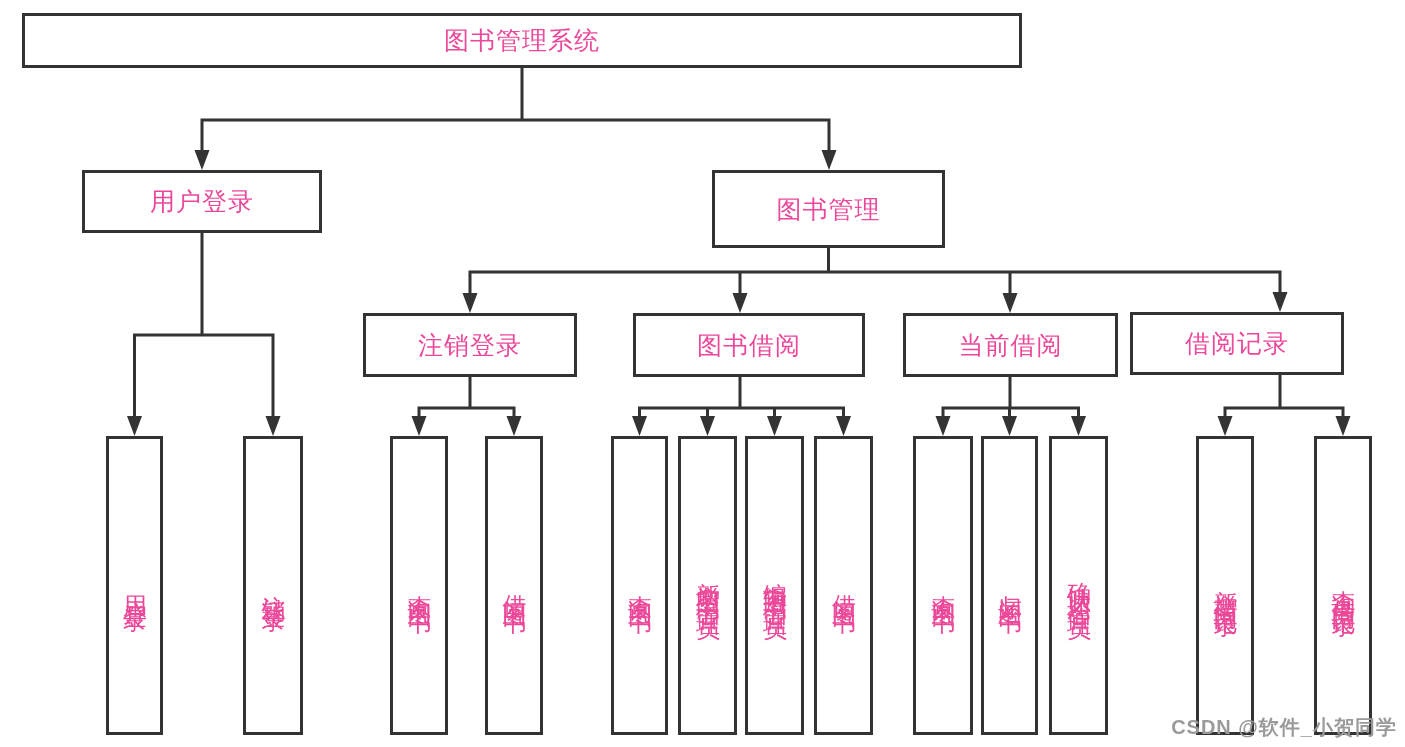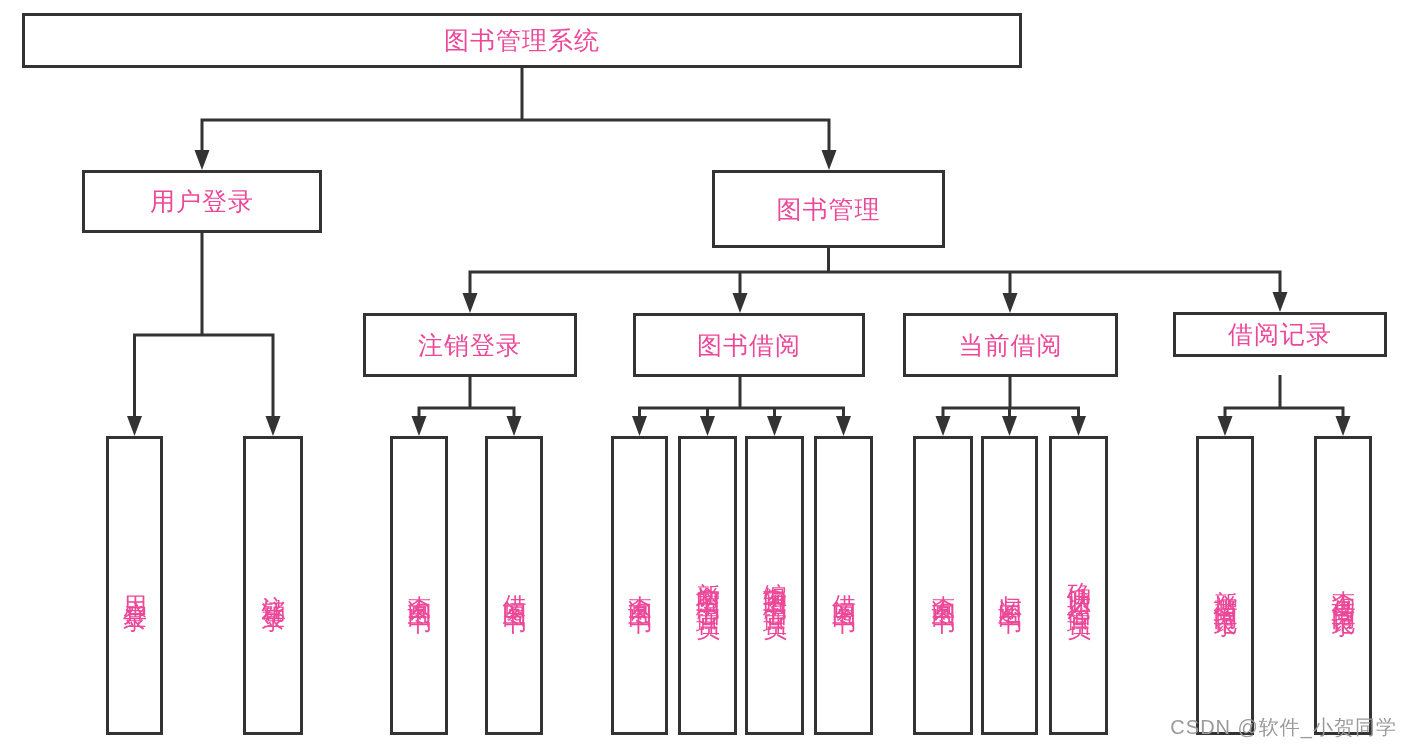--- a/index.html
+++ b/index.html
@@ -13,21 +13,21 @@
     border:3px solid #333333;display:flex;align-items:center;justify-content:center;
     color:#ec4899;font-size:25px;letter-spacing:1px;white-space:nowrap;
   }
   .leaf{font-size:24px;}
   .leaf .vtext{
     writing-mode:vertical-rl;text-orientation:mixed;
     letter-spacing:5px;line-height:1.2;white-space:nowrap;
   }
   .watermark{
     position:absolute;top:714px;right:8px;color:#9a9a9a;
-    font-size:20px;letter-spacing:1px;z-index:5;
+    font-size:20px;letter-spacing:1px;z-index:5;font-weight:bold;
   }
 </style>
 </head>
 <body>
 
 <div class="canvas">
 
   <svg class="wires" width="1405" height="747" viewBox="0 0 1405 747">
     <path fill="none" stroke-width="3" d="M522 68 L522 121.5
              M202 153 L202 120 L829 120 L829 153
@@ -82,21 +82,21 @@
 
   <div class="node" style="left:363px;top:313px;width:214px;height:64px">
     <span>注销登录</span>
   </div>
   <div class="node" style="left:633px;top:313px;width:232px;height:64px">
     <span>图书借阅</span>
   </div>
   <div class="node" style="left:903px;top:313px;width:215px;height:64px">
     <span>当前借阅</span>
   </div>
-  <div class="node" style="left:1173px;top:312px;width:214px;height:45px">
+  <div class="node" style="left:1130px;top:312px;width:214px;height:63px">
     <span>借阅记录</span>
   </div>
 
   <div class="node leaf" style="left:106px;top:436px;width:57px;height:299px">
     <span class="vtext">用户登录</span>
   </div>
   <div class="node leaf" style="left:243px;top:436px;width:60px;height:299px">
     <span class="vtext">注销登录</span>
   </div>
 

